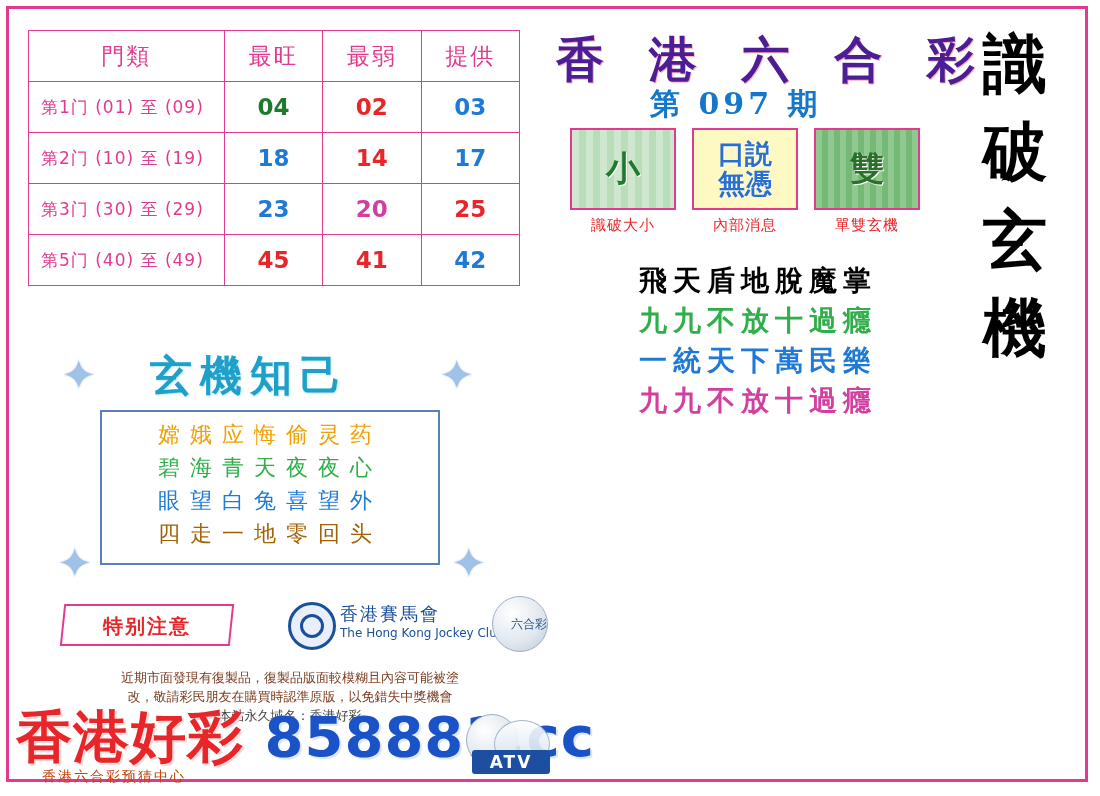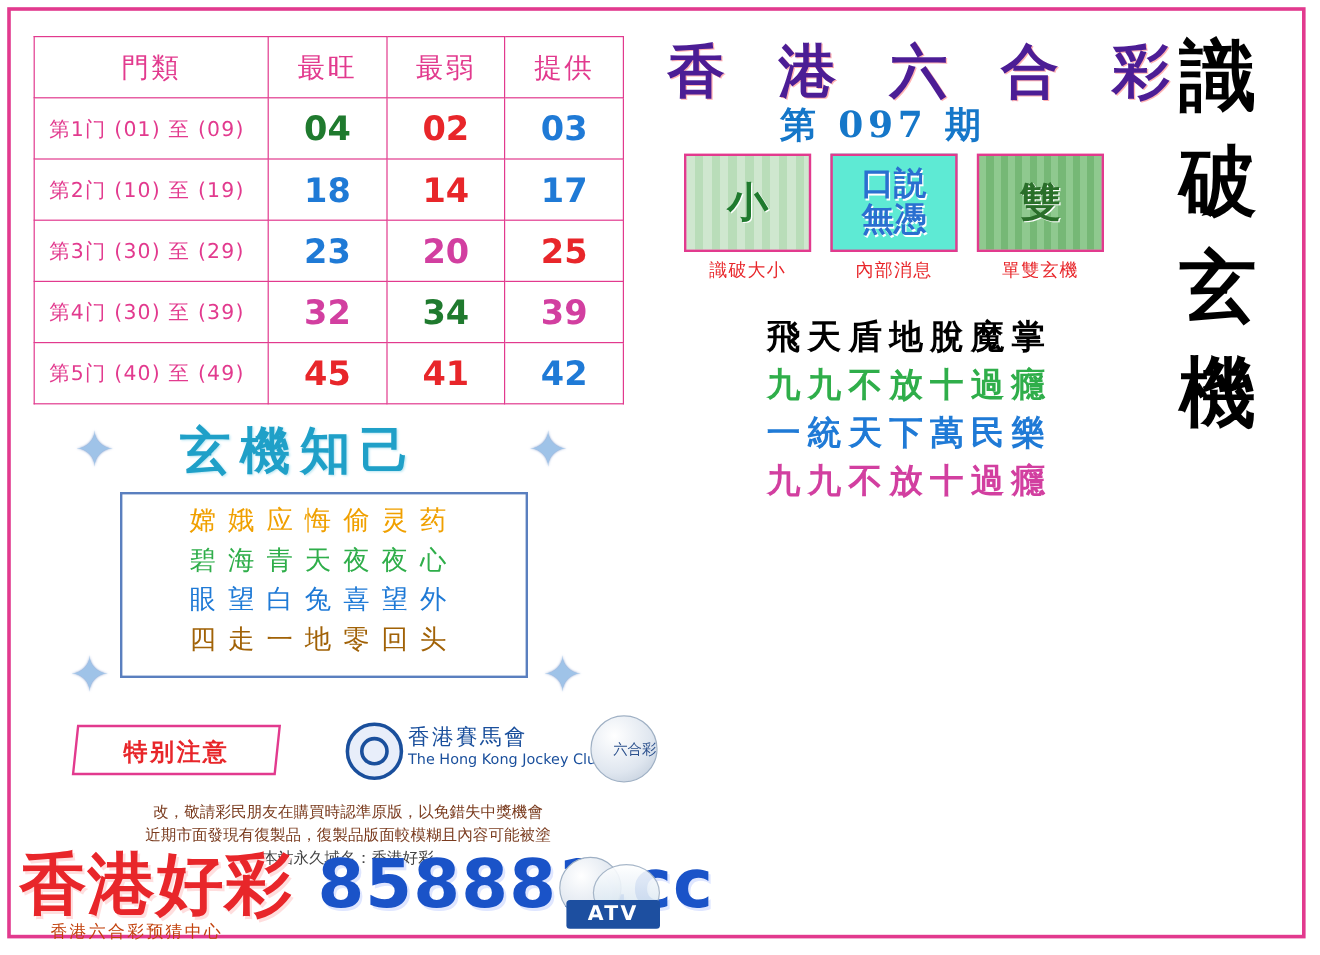--- a/index.html
+++ b/index.html
@@ -35,21 +35,21 @@
     font-family:"DejaVu Sans","Liberation Sans",sans-serif;
   }
   .tbl th{
     font-size:23px;color:#e23a8e;font-weight:normal;
     letter-spacing:2px;
   }
   .tbl td.lbl{
     font-size:17px;color:#e23a8e;text-align:left;padding-left:12px;
     width:192px;letter-spacing:1px;
   }
-  .tbl td.num{font-size:28px;font-weight:bold;width:100px;}
+  .tbl td.num{font-size:23px;font-weight:bold;width:100px;}
 
   
   .hk-title{
     position:absolute;left:556px;top:28px;
     font-size:48px;font-weight:bold;color:#4c1d95;
     letter-spacing:14px;
     font-family:"DejaVu Serif","Liberation Serif",serif;
     text-shadow:1px 1px 0 #ffb3b3;
   }
   .issue{
@@ -75,21 +75,21 @@
   .bx{
     position:absolute;top:0;width:106px;height:82px;
     border:2px solid #e23a8e;
     box-sizing:border-box;
     overflow:hidden;
   }
   .bx1{left:0;background:
     repeating-linear-gradient(90deg,#cfe7cf 0 7px,#b9ddb9 7px 14px),
     repeating-linear-gradient(0deg,#cfe7cf 0 7px,#c9e4c9 7px 14px);
   }
-  .bx2{left:122px;background:#5eead4;text-decoration:underline;}
+  .bx2{left:122px;background:#fef9c3;text-decoration:underline;}
   .bx3{left:244px;background:
     repeating-linear-gradient(90deg,#8fc98f 0 6px,#76b876 6px 12px),
     repeating-linear-gradient(0deg,#8fc98f 0 6px,#86c286 6px 12px);
   }
   .bxtxt{
     position:absolute;left:0;top:0;width:100%;height:100%;
     display:flex;align-items:center;justify-content:center;
     font-size:34px;font-weight:bold;
     font-family:"DejaVu Serif","Liberation Serif",serif;
     color:#1f7a2e;
@@ -273,26 +273,20 @@
         <td class="lbl">第2门 (10) 至 (19)</td>
         <td class="num" style="color:#1f7ad6">18</td>
         <td class="num" style="color:#e8262a">14</td>
         <td class="num" style="color:#1f7ad6">17</td>
       </tr>
       <tr>
         <td class="lbl">第3门 (30) 至 (29)</td>
         <td class="num" style="color:#1f7ad6">23</td>
         <td class="num" style="color:#d23fa0">20</td>
         <td class="num" style="color:#e8262a">25</td>
-      </tr>
-      <tr>
-        <td class="lbl">第4门 (30) 至 (39)</td>
-        <td class="num" style="color:#d23fa0">32</td>
-        <td class="num" style="color:#1f7a2e">34</td>
-        <td class="num" style="color:#d23fa0">39</td>
       </tr>
       <tr>
         <td class="lbl">第5门 (40) 至 (49)</td>
         <td class="num" style="color:#e8262a">45</td>
         <td class="num" style="color:#e8262a">41</td>
         <td class="num" style="color:#1f7ad6">42</td>
       </tr>
     </tbody>
   </table>
 
@@ -347,22 +341,22 @@
   </div>
 
   <div class="jc">
     <div class="ring"></div>
     <div class="t1">香港賽馬會</div>
     <div class="t2">The Hong Kong Jockey Club</div>
   </div>
   <div class="ball">六合彩</div>
 
   <div class="disc">
+    <div>近期市面發現有復製品，復製品版面較模糊且內容可能被塗</div>
     <div>改，敬請彩民朋友在購買時認準原版，以免錯失中獎機會</div>
-    <div>近期市面發現有復製品，復製品版面較模糊且內容可能被塗</div>
     <div class="d3">本站永久域名：香港好彩</div>
   </div>
 
 
   <div class="wm">
     <span class="red">香港好彩</span>
     <span class="blue">858881.cc</span>
   </div>
   <div class="atv">
     <div class="o1"></div>

